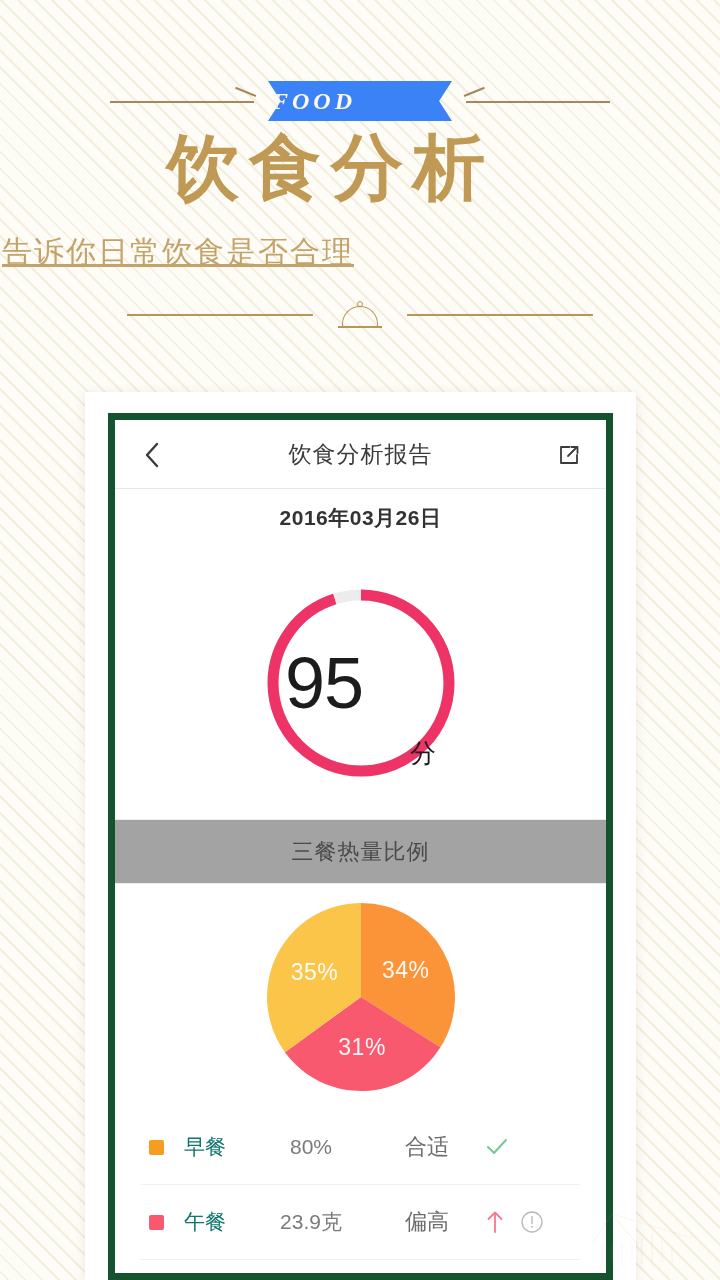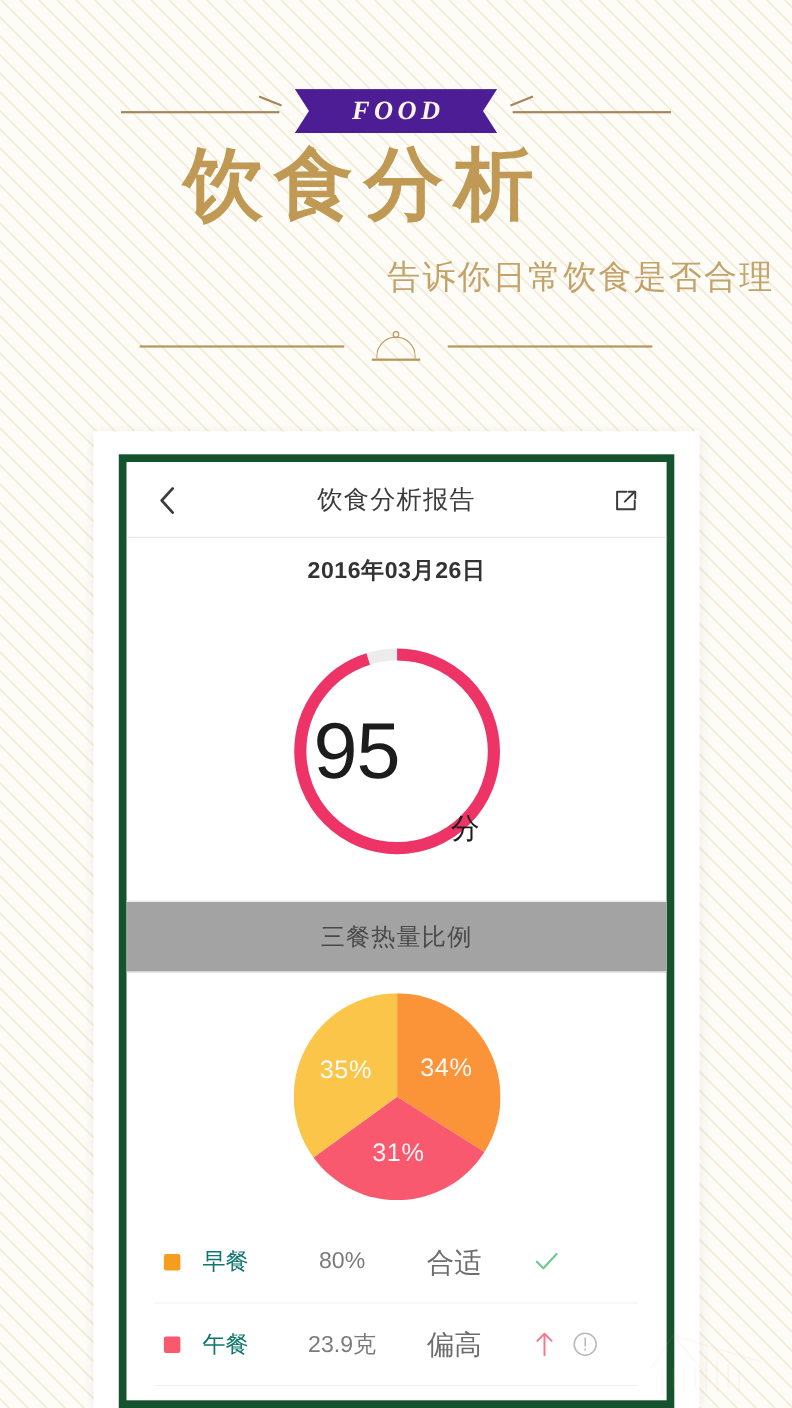--- a/index.html
+++ b/index.html
@@ -93,25 +93,24 @@
   
   .ribbon-wrap {
     position: relative;
     width: 184px;
     height: 40px;
     margin: 0 14px;
   }
   .ribbon-body {
     position: absolute;
     inset: 0;
-    background: #4c1d95;
+    background: #3b82f6;
     clip-path: polygon(0% 0%, 100% 0%, 93% 50%, 100% 100%, 0% 100%, 7% 50%);
     display: flex;
     align-items: center;
-    justify-content: center;
   }
 
   #hero-title {
     position: absolute;
     left: 0;
     top: 132px;
     width: 652px;
     text-align: center;
     font-family: "Liberation Serif", "DejaVu Serif", serif;
     font-size: 72px;
@@ -119,25 +118,26 @@
     letter-spacing: 10px;
     color: #c09a54;
     line-height: 1;
     text-indent: 10px;
   }
   #hero-sub {
     position: absolute;
     left: 0;
     top: 232px;
     width: 704px;
-    text-align: right;
+    text-align: left;
     font-size: 30px;
     letter-spacing: 2px;
     color: #c3a369;
     text-indent: 2px;
+    text-decoration: underline;
   }
 
   .divider-row {
     position: absolute;
     left: 0;
     top: 294px;
     width: 720px;
     height: 42px;
     display: flex;
     align-items: center;
@@ -359,25 +359,25 @@
     flex: 0 0 auto;
   }
   .meal-value {
     font-size: 21px;
     color: #7b7b7b;
     flex: 1 1 auto;
     text-align: center;
     padding-right: 28px;
   }
   .meal-status {
-    font-size: 25px;
+    font-size: 22px;
     color: #6d6d6d;
     width: 78px;
     flex: 0 0 auto;
-    text-align: left;
+    text-align: center;
   }
   .meal-icons {
     width: 96px;
     flex: 0 0 auto;
     display: flex;
     align-items: center;
     justify-content: flex-start;
     padding-left: 18px;
     gap: 14px;
   }

